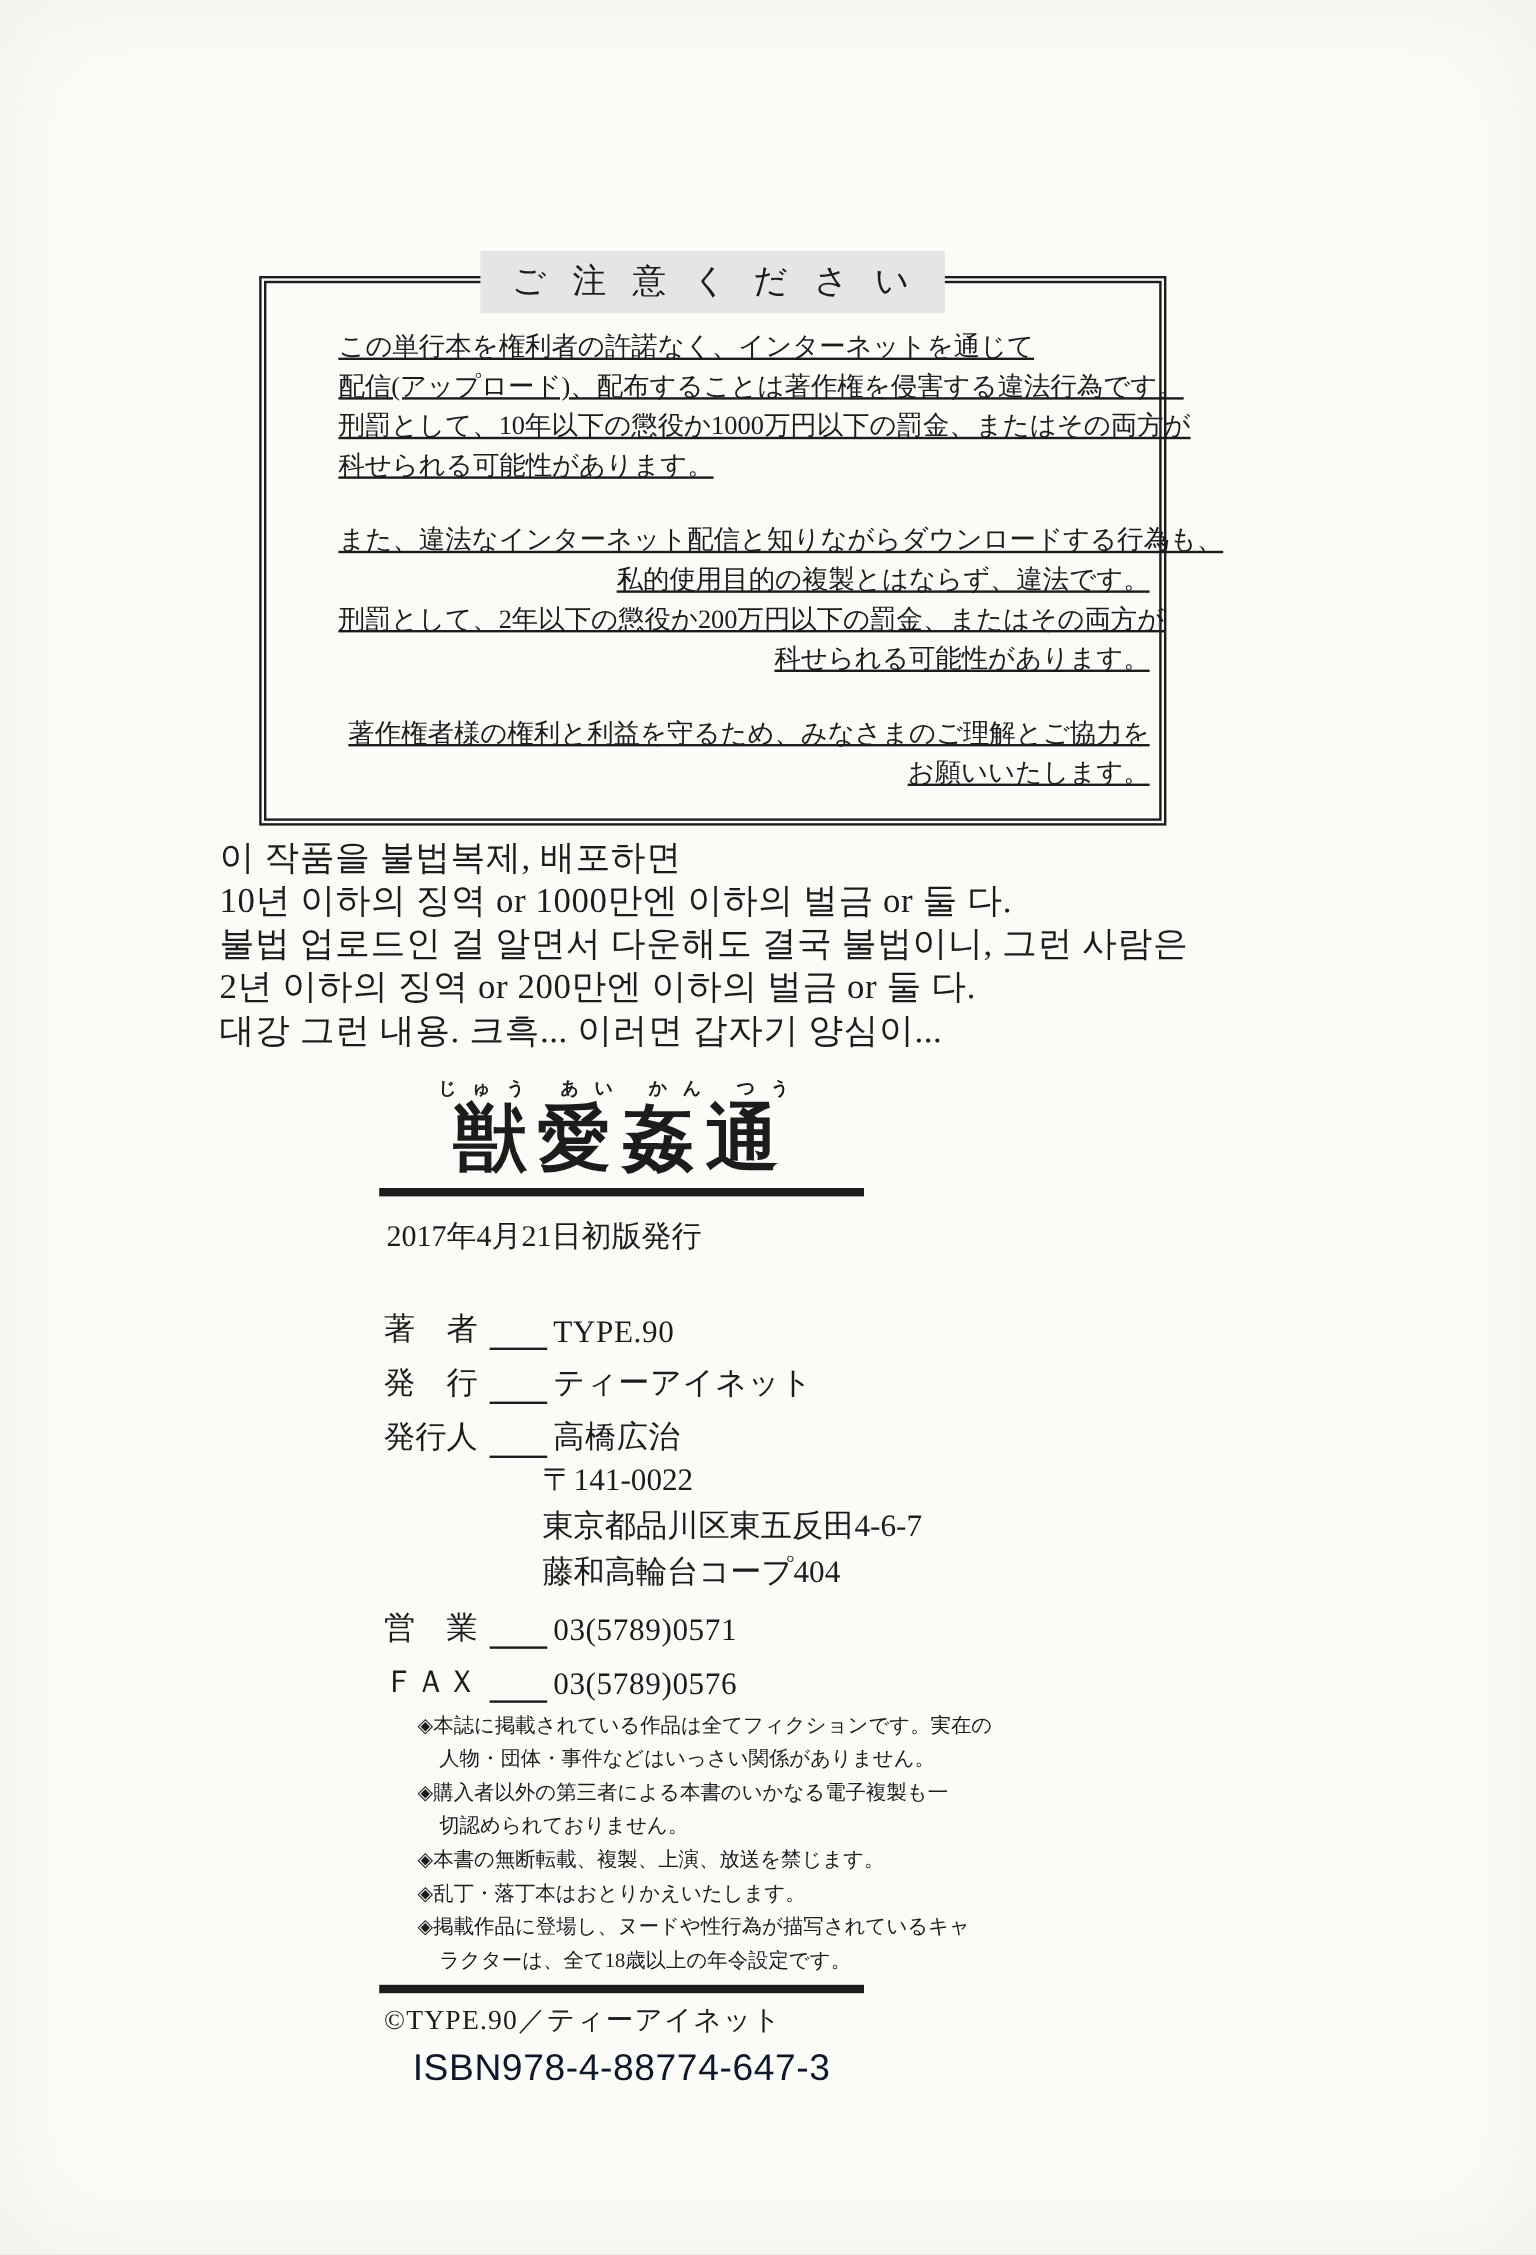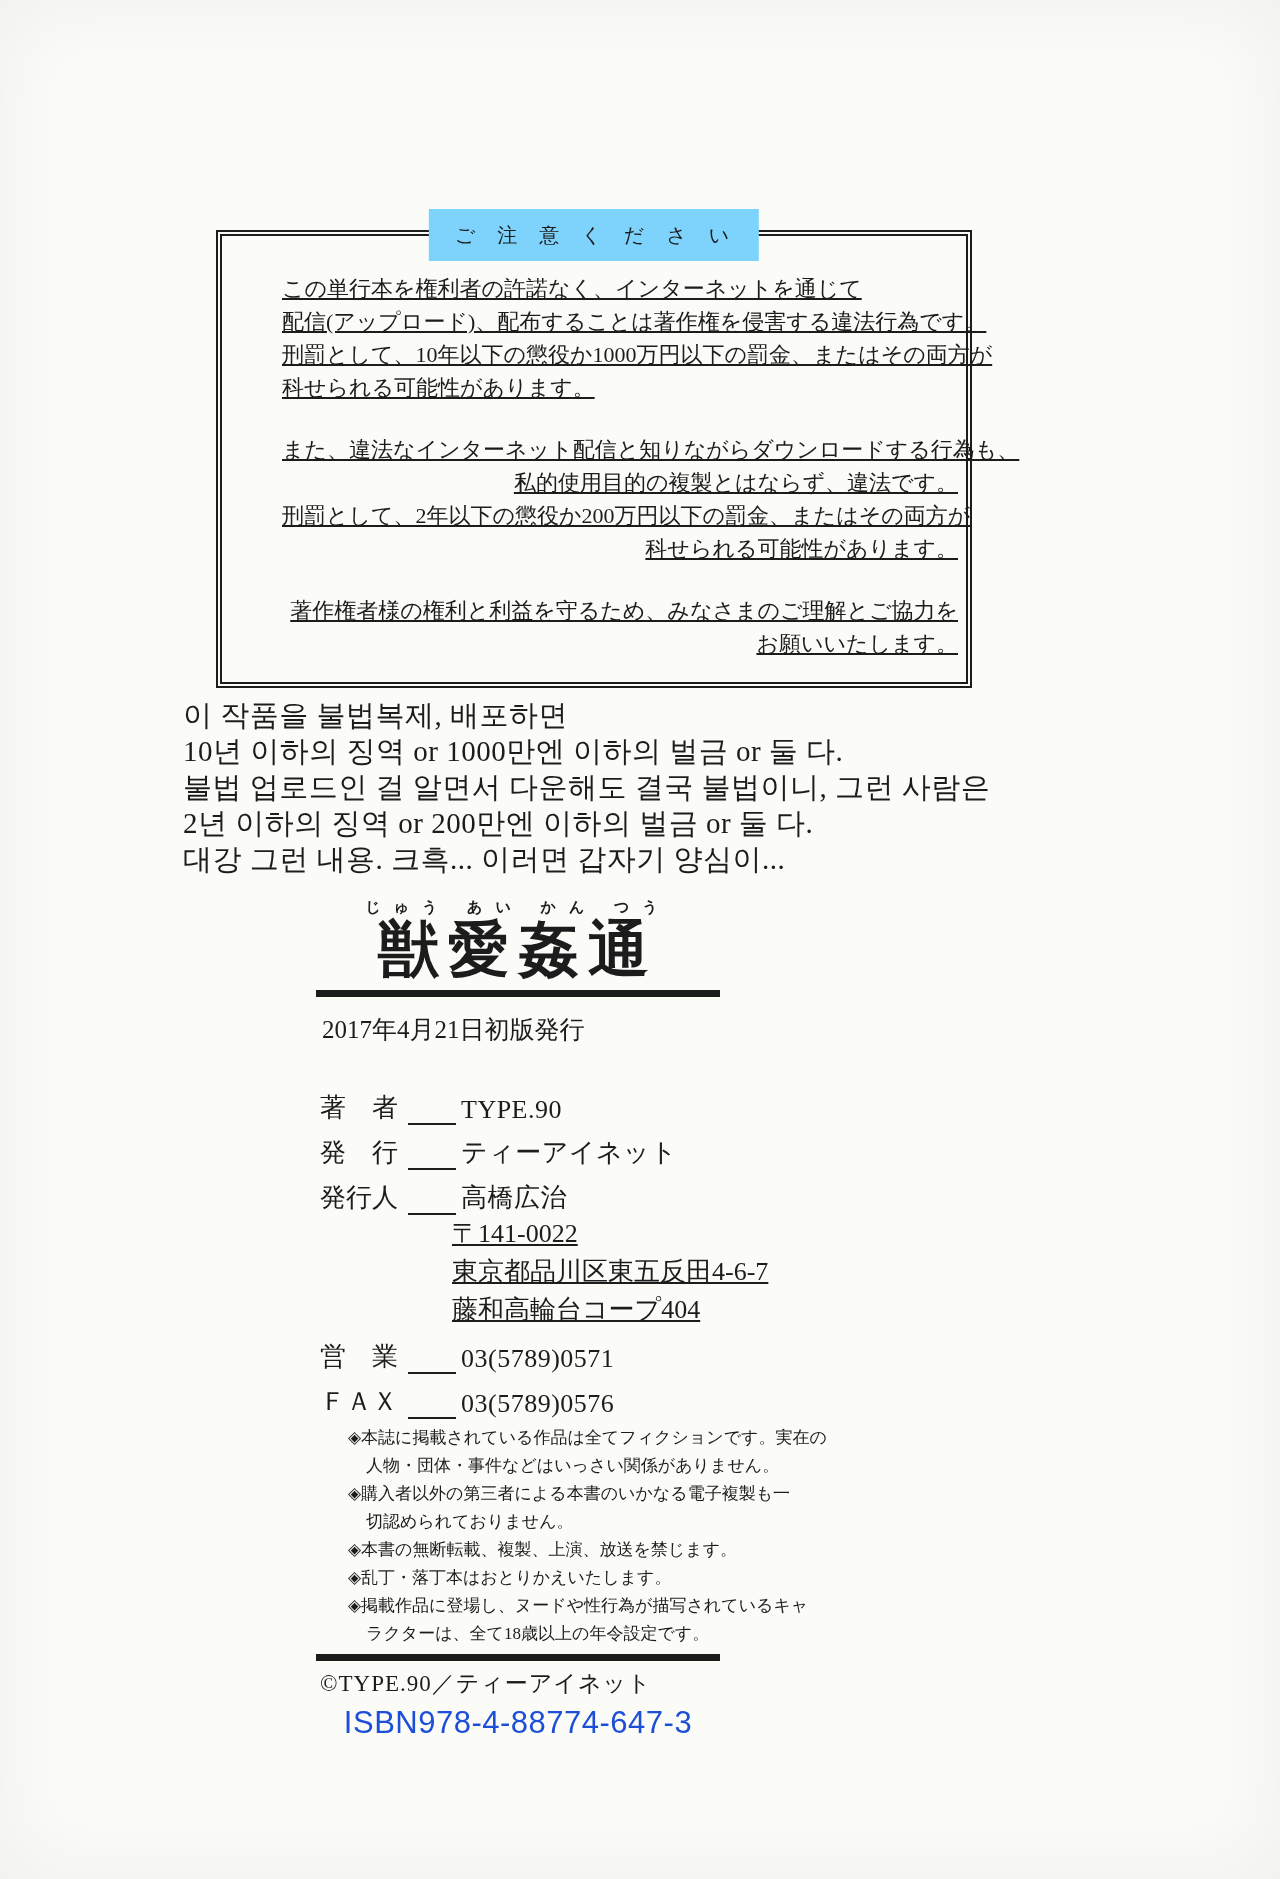--- a/index.html
+++ b/index.html
@@ -16,23 +16,23 @@
 
   
   .notice-box {
     position:absolute; left:216px; top:230px;
     width:744px; height:446px;
     border:6px double #1c1c1c;
   }
   .notice-title {
     position:absolute; top:-27px; left:50%;
     transform:translateX(-50%);
-    background:#7dd3fc;
+    background:#e5e5e5;
     padding:0 8px 0 26px;
-    font-size:20px; font-weight:500;
+    font-size:28px; font-weight:500;
     letter-spacing:22px; white-space:nowrap;
     line-height:52px;
   }
   .notice-body { padding:36px 8px 0 60px; font-size:22px; line-height:33px;text-decoration:underline; }
   .para { margin:0; }
   .para + .para { margin-top:29px;text-align:right; }
   .nline { white-space:nowrap; }
 
   
   .korean-note {
@@ -47,37 +47,37 @@
   .book-title { font-size:61px; font-weight:700; letter-spacing:9px; line-height:1.08; white-space:nowrap; }
   .title-rule { height:7px; background:#1c1c1c; margin-top:7px; }
   .edition-date { text-align:left; font-size:25px; margin-top:16px; padding-left:6px; }
 
   
   .colophon { position:absolute; left:320px; top:1080px; width:410px; font-size:26px; }
   .c-row { display:flex; align-items:flex-end; height:45px; }
   .c-label { width:88px; white-space:nowrap; }
   .c-leader { flex:0 0 48px; height:0; border-top:2px solid #1c1c1c; margin-right:5px; }
   .c-value { white-space:nowrap; letter-spacing:0.5px; }
-  .addr-block { padding-left:132px;text-decoration:underline; }
+  .addr-block { padding-left:132px; }
   .addr-line { line-height:38px; white-space:nowrap; }
 
   
   .notes { position:absolute; left:316px; top:1424px; width:470px; font-size:17px; line-height:28px; }
   .note-line { white-space:nowrap;margin-left:32px; }
   .note-indent { padding-left:18px; }
 
   .bottom-rule { position:absolute; left:316px; top:1654px; width:404px; height:7px; background:#1c1c1c; }
 
   .copyright-line { position:absolute; left:320px; top:1668px; font-size:23px; letter-spacing:1px; }
 
   .isbn-line {
     position:absolute; left:316px; top:1705px; width:404px;
     text-align:center;
     font-family:"Liberation Sans","DejaVu Sans",sans-serif;
-    font-size:31px; color:#1d4ed8; letter-spacing:0.5px;
+    font-size:31px; color:#0f172a; letter-spacing:0.5px;
     white-space:nowrap;
   }
 </style>
 </head>
 <body>
 
 <div class="page">
 
   <div class="notice-box">
     <div class="notice-title">ご注意ください</div>

